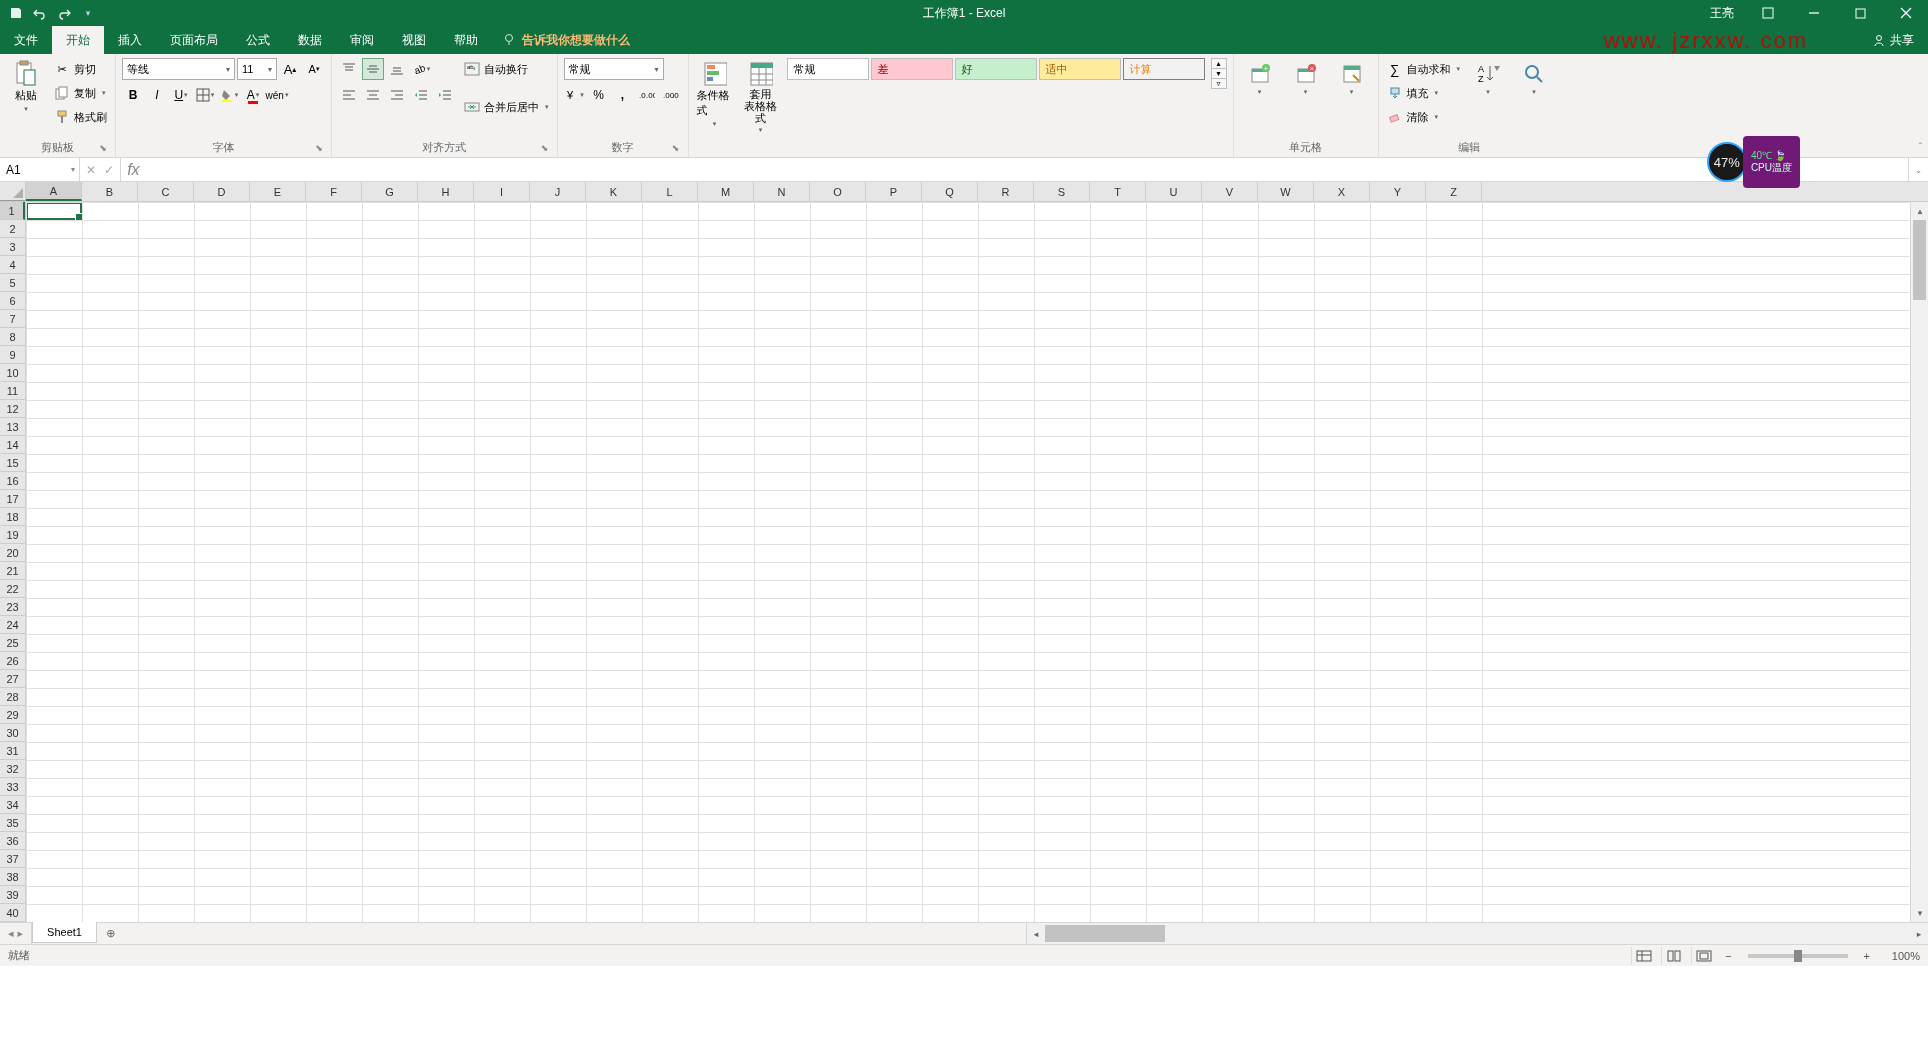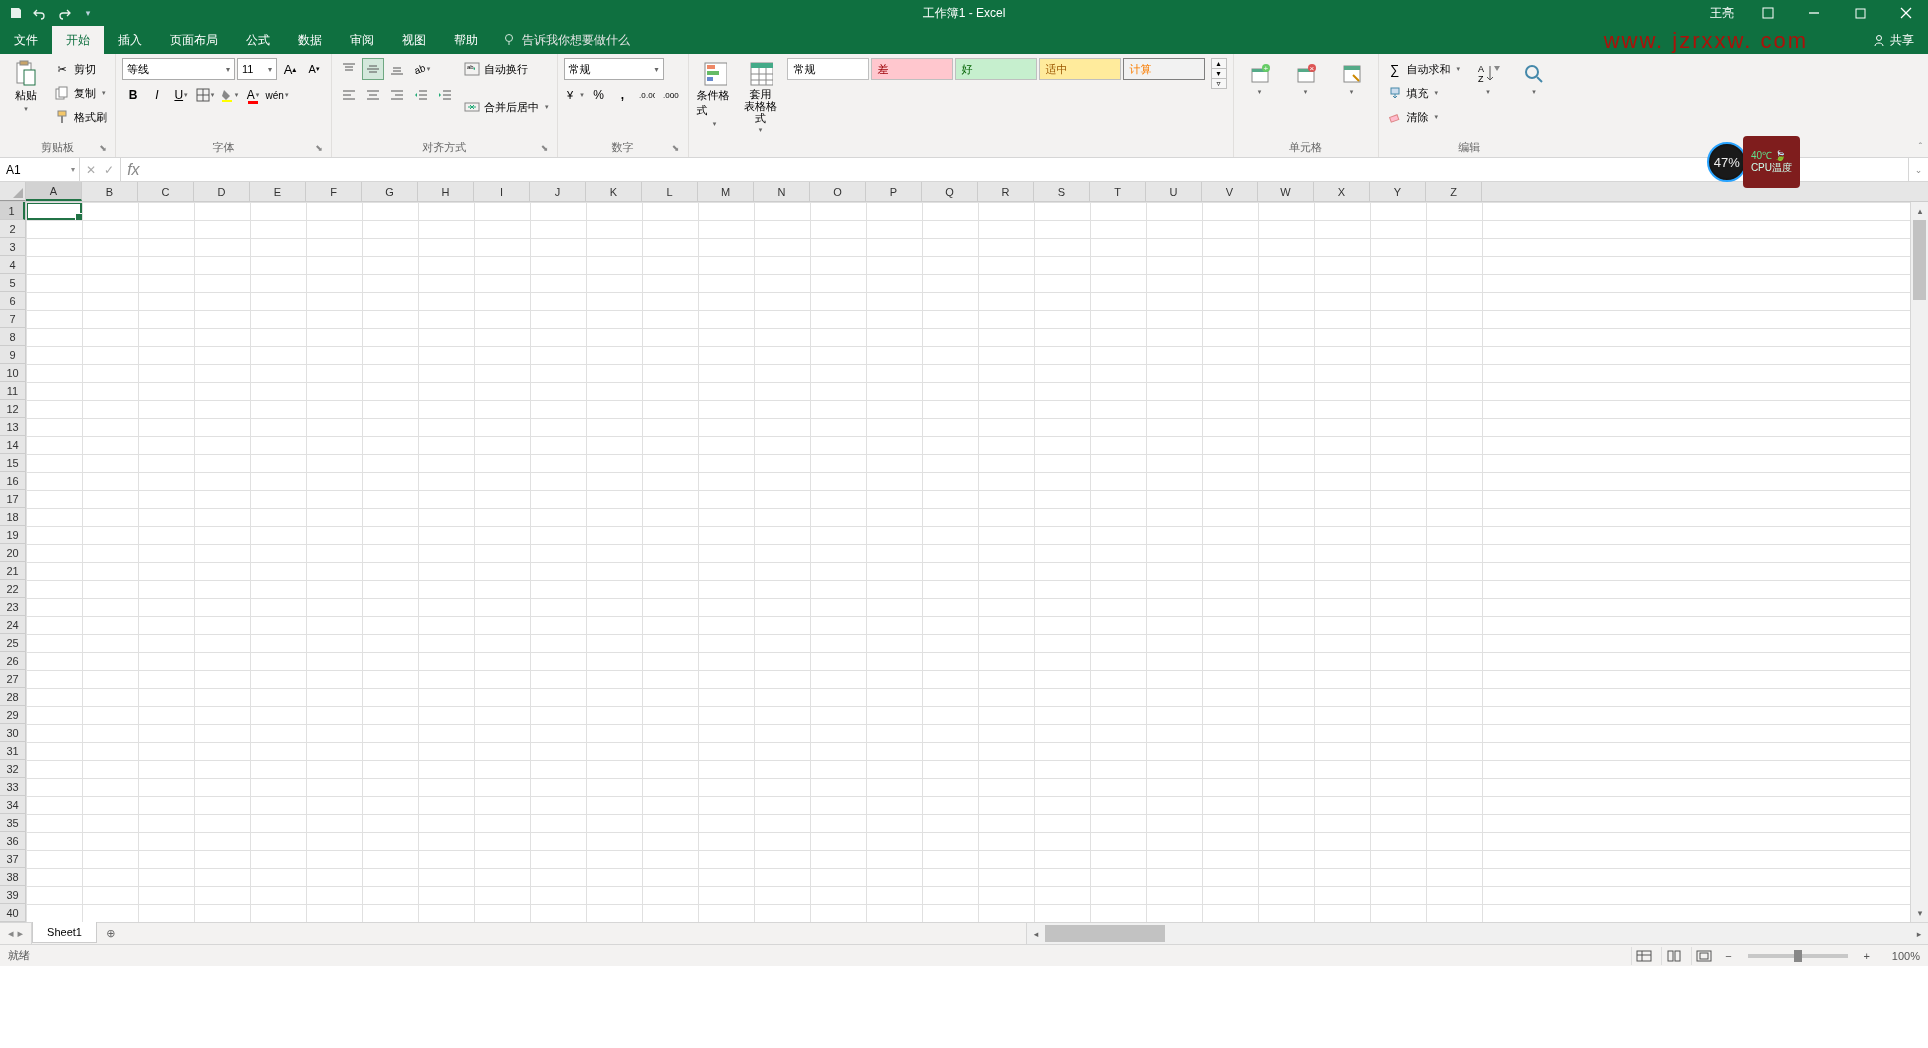--- a/index.html
+++ b/index.html
@@ -11,21 +11,21 @@
 .titlebar .qat-btn { width: 16px; height: 16px; display: flex; align-items: center; justify-content: center; opacity: 0.9; cursor: pointer; }
 .titlebar .title { position: absolute; left: 50%; transform: translateX(-50%); }
 .titlebar .win-right { margin-left: auto; display: flex; align-items: center; gap: 2px; }
 .titlebar .user { padding: 0 10px; font-size: 12px; }
 .titlebar .win-btn { width: 44px; height: 26px; display: flex; align-items: center; justify-content: center; cursor: pointer; }
 
 
 .tabs-row { height: 28px; background: #0f7040; display: flex; align-items: flex-end; color: #fff; font-size: 12px; }
 .tab { padding: 6px 14px; cursor: pointer; height: 28px; display: flex; align-items: center; }
 .tab.active { background: #f3f2f1; color: #0f7040; }
-.tellme { display: flex; align-items: center; gap: 6px; padding: 0 10px; color: #e5e5e5; height: 28px; }
+.tellme { display: flex; align-items: center; gap: 6px; padding: 0 10px; color: #fdba74; height: 28px; font-weight: bold; }
 .tellme svg { width: 14px; height: 14px; }
 .share { margin-left: auto; padding: 0 14px; display: flex; align-items: center; gap: 4px; height: 28px; }
 
 
 .ribbon { height: 104px; background: #f3f2f1; border-bottom: 1px solid #d6d6d6; display: flex; position: relative; }
 .group { border-right: 1px solid #e1dfdd; display: flex; flex-direction: column; padding: 4px 6px 2px 6px; }
 .group-body { flex: 1; display: flex; align-items: flex-start; gap: 6px; }
 .group-label { text-align: center; font-size: 11px; color: #666; padding-top: 2px; position: relative; }
 .group-label .launcher { position: absolute; right: 0; bottom: 0; width: 12px; height: 12px; font-size: 9px; color: #888; }
 
@@ -117,21 +117,21 @@
 .zoom-slider .knob { position:absolute; left:50%; top:-4px; width:8px; height:12px; background:#888; transform:translateX(-50%); }
 
 
 .watermark { position: absolute; top: 28px; right: 120px; color: rgba(200,0,0,0.85); font-family: "SimSun", serif; pointer-events: none; z-index: 50; text-align:center; }
 .watermark .l1 { font-size: 30px; letter-spacing: 4px; font-weight: bold; }
 .watermark .l2 { font-size: 22px; letter-spacing: 2px; }
 
 
 .cpu-widget { position: absolute; top: 136px; right: 128px; display:flex; align-items:center; z-index: 60; }
 .cpu-circ { width: 40px; height: 40px; border-radius: 50%; background: radial-gradient(circle,#1a1a1a 60%,#000 100%); border:2px solid #2aa4ff; color:#eee; display:flex; align-items:center; justify-content:center; font-size:13px; }
-.cpu-temp { background: #7f1d1d; color: #cfe; font-size: 10px; padding: 14px 8px; border-radius: 4px; margin-left:-4px; line-height:1.2; }
+.cpu-temp { background: #701a75; color: #cfe; font-size: 10px; padding: 14px 8px; border-radius: 4px; margin-left:-4px; line-height:1.2; }
 .cpu-temp .t { color:#5fe08c; }
 
 svg { display:block; }
 </style>
 </head>
 <body>
 
 <div class="titlebar">
   <div class="qat">
     <div class="qat-btn">

